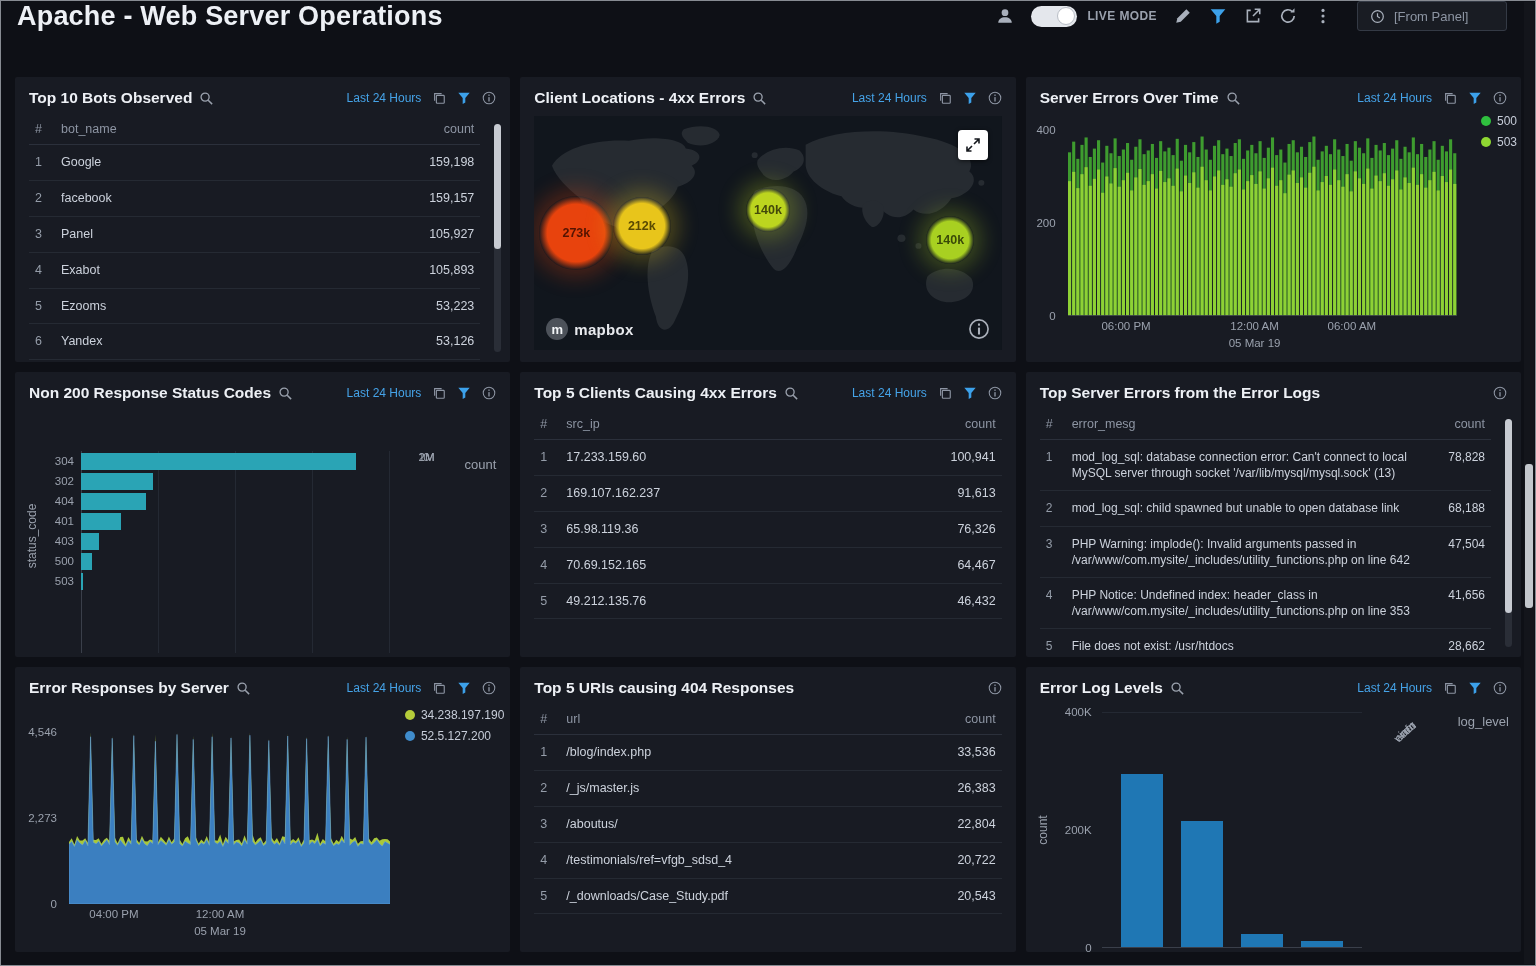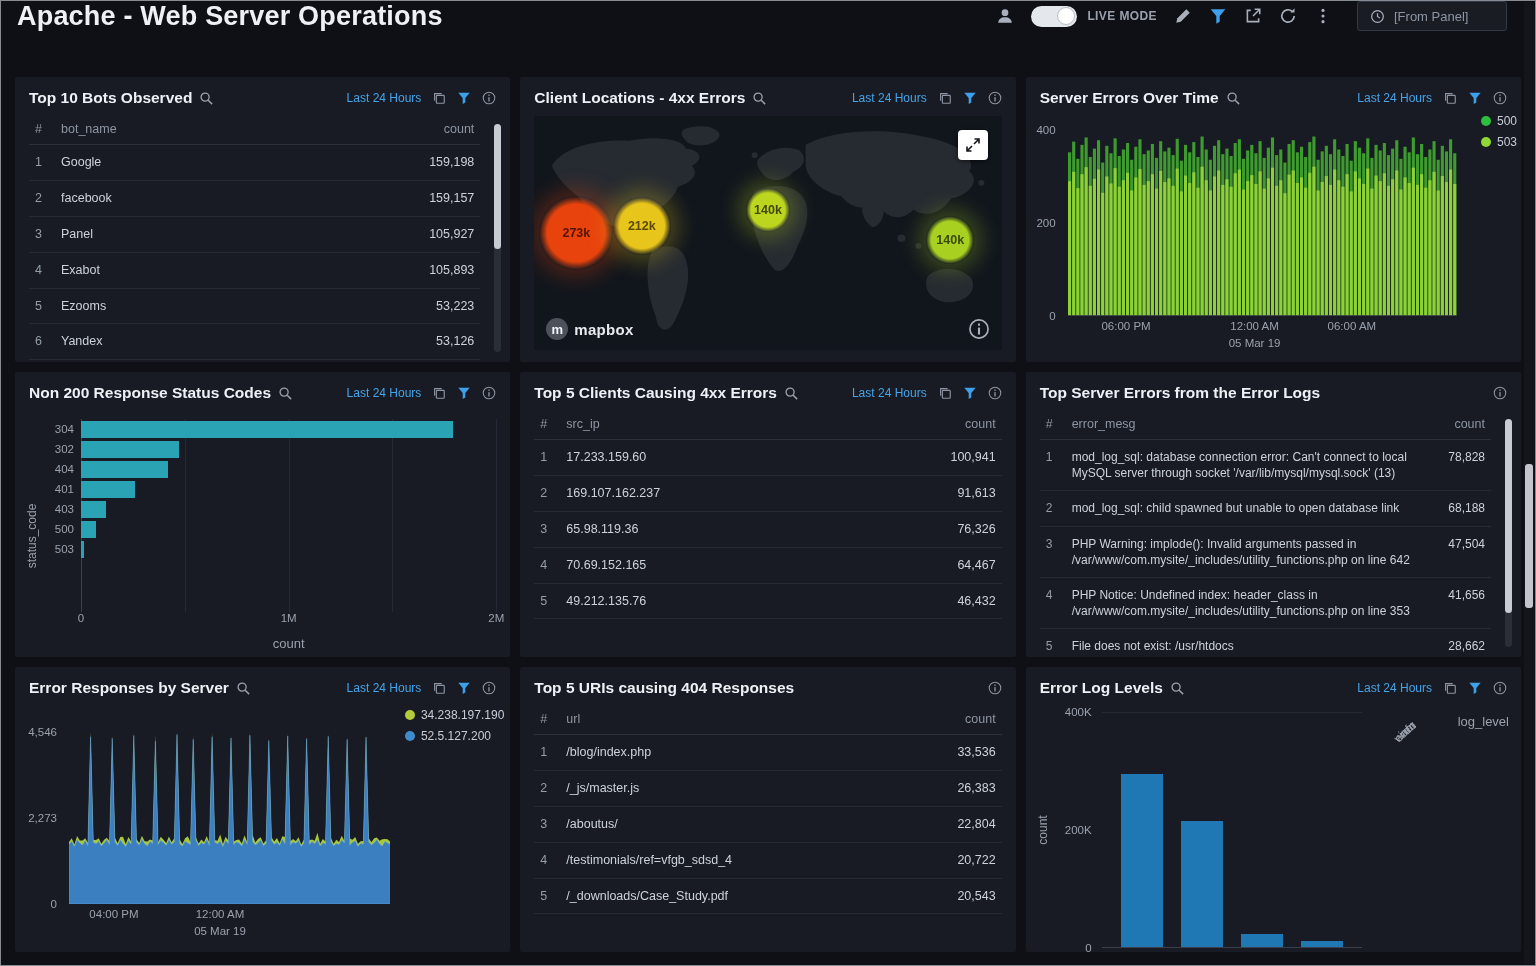--- a/index.html
+++ b/index.html
@@ -83,21 +83,21 @@
 
   .chart-blue .cyaxis { left:0; width:50px; top:28px; bottom:48px; }
   .chart-blue .cplot  { left:54px; right:120px; top:28px; bottom:48px; }
   .chart-blue .cxaxis { left:54px; right:120px; bottom:12px; height:34px; }
   .chart-blue .clegend{ top:4px; right:6px; }
 
   
   .hb { display:flex; height:100%; padding:10px 14px 4px 6px; }
   .rot-label { width:22px; display:flex; align-items:center; justify-content:center; }
   .rot-label span { transform:rotate(-90deg); white-space:nowrap; color:#9aa1ad; font-size:12px; }
-  .hb-main { flex:1; display:flex; flex-direction:column; }
+  .hb-main { flex:1; display:flex; flex-direction:row;margin-top:32px; }
   .hb-body { flex:1; display:flex; }
   .hb-cats { width:38px; display:flex; flex-direction:column; gap:3px; padding-top:2px; }
   .hb-cat { height:17px; line-height:17px; text-align:right; padding-right:7px;
             color:#9aa1ad; font-size:11.5px; }
   .hb-plot { flex:1; position:relative; }
   .hb-grid { position:absolute; top:0; bottom:0; width:1px; background:#242933; }
   .hb-grid.axis { background:#3a3f4a; }
   .hb-bars { position:absolute; inset:0; display:flex; flex-direction:column; gap:3px;
              padding-top:2px; }
   .hb-row { height:17px; }

